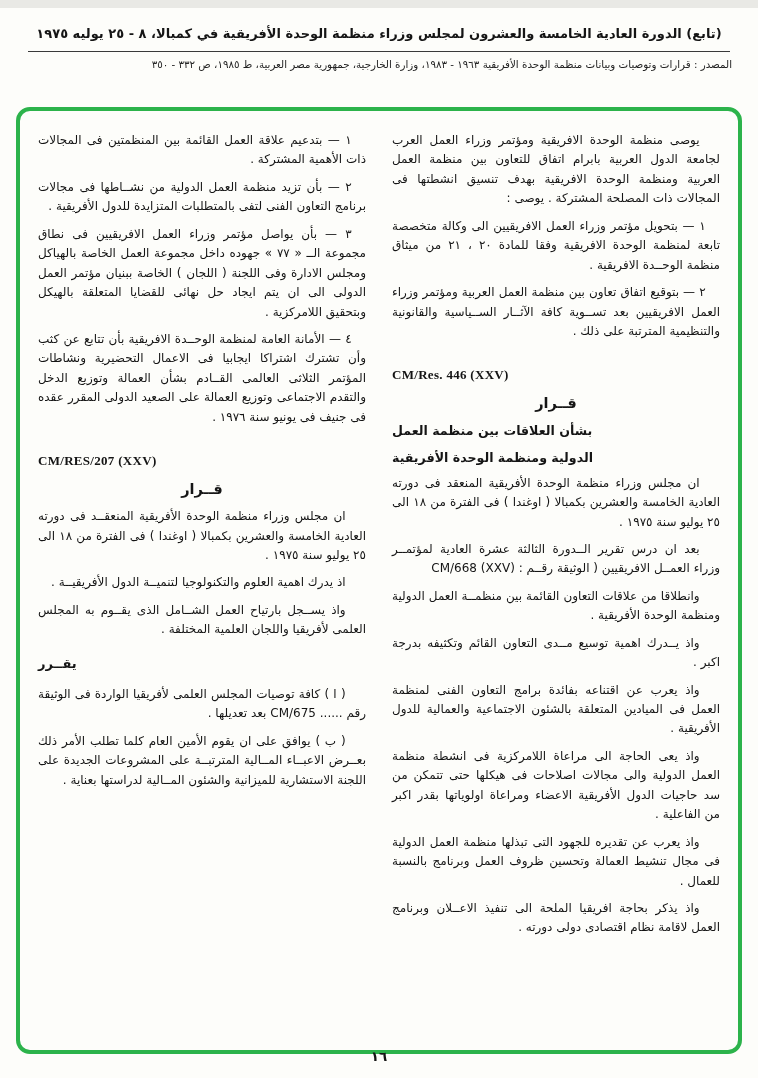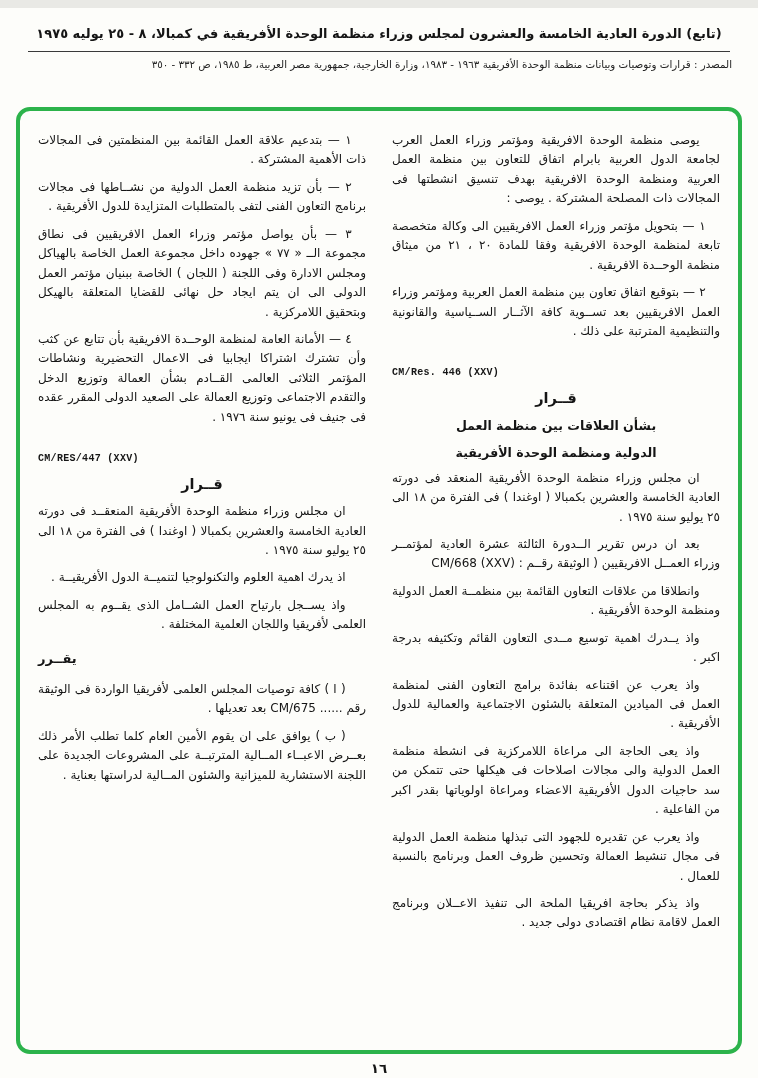--- a/index.html
+++ b/index.html
@@ -63,55 +63,55 @@
   }
   p.num {
     font-size: 12px;
     line-height: 1.62;
     text-align: justify;
     text-indent: 1.2em;
   }
   p.ref {
     direction: ltr;
     text-align: left;
-    font-family: Liberation Mono, monospace;
+    font-family: Liberation Serif, serif;
     font-weight: bold;
-    font-size: 10px;
+    font-size: 13px;
     letter-spacing: 0.3px;
     margin: 26px 0 12px;
     text-indent: 0;
   }
   p.heading {
     text-align: center;
     font-weight: bold;
     font-size: 14.5px;
     margin: 6px 0 10px;
     text-indent: 0;
     letter-spacing: 1px;
   }
   p.subheading {
-    text-align: center;
+    text-align: left;
     font-weight: bold;
     font-size: 12.6px;
     line-height: 1.6;
     margin: 0 0 6px;
     text-indent: 0;
   }
   p.decides {
     text-align: left;
     font-weight: bold;
     font-size: 13px;
     margin: 16px 0 14px;
     text-indent: 0;
     letter-spacing: 1px;
   }
   
   .page-number {
     position: absolute;
-    bottom: 10px;
+    bottom: 22px;
     left: 0;
     width: 100%;
     text-align: center;
     font-size: 13.5px;
     font-weight: bold;
     direction: rtl;
   }
 </style>
 </head>
 <body>
@@ -135,29 +135,29 @@
         <p class="heading">قــرار</p>
         <p class="subheading">بشأن العلاقات بين منظمة العمل</p>
         <p class="subheading">الدولية ومنظمة الوحدة الأفريقية</p>
         <p class="body">ان مجلس وزراء منظمة الوحدة الأفريقية المنعقد فى دورته العادية الخامسة والعشرين بكمبالا ( اوغندا ) فى الفترة من ١٨ الى ٢٥ يوليو سنة ١٩٧٥ .</p>
         <p class="body">بعد ان درس تقرير الــدورة الثالثة عشرة العادية لمؤتمــر وزراء العمــل الافريقيين ( الوثيقة رقــم : CM/668 (XXV)</p>
         <p class="body">وانطلاقا من علاقات التعاون القائمة بين منظمــة العمل الدولية ومنظمة الوحدة الأفريقية .</p>
         <p class="body">واذ يــدرك اهمية توسيع مــدى التعاون القائم وتكثيفه بدرجة اكبر .</p>
         <p class="body">واذ يعرب عن اقتناعه بفائدة برامج التعاون الفنى لمنظمة العمل فى الميادين المتعلقة بالشئون الاجتماعية والعمالية للدول الأفريقية .</p>
         <p class="body">واذ يعى الحاجة الى مراعاة اللامركزية فى انشطة منظمة العمل الدولية والى مجالات اصلاحات فى هيكلها حتى تتمكن من سد حاجيات الدول الأفريقية الاعضاء ومراعاة اولوياتها بقدر اكبر من الفاعلية .</p>
         <p class="body">واذ يعرب عن تقديره للجهود التى تبذلها منظمة العمل الدولية فى مجال تنشيط العمالة وتحسين ظروف العمل وبرنامج بالنسبة للعمال .</p>
-        <p class="body">واذ يذكر بحاجة افريقيا الملحة الى تنفيذ الاعــلان وبرنامج العمل لاقامة نظام اقتصادى دولى جديد .</p>
+        <p class="body">واذ يذكر بحاجة افريقيا الملحة الى تنفيذ الاعــلان وبرنامج العمل لاقامة نظام اقتصادى دولى دورته .</p>
       </div>
 
       <div class="col">
         <p class="num">١ — بتدعيم علاقة العمل القائمة بين المنظمتين فى المجالات ذات الأهمية المشتركة .</p>
         <p class="num">٢ — بأن تزيد منظمة العمل الدولية من نشــاطها فى مجالات برنامج التعاون الفنى لتفى بالمتطلبات المتزايدة للدول الأفريقية .</p>
         <p class="num">٣ — بأن يواصل مؤتمر وزراء العمل الافريقيين فى نطاق مجموعة الــ « ٧٧ » جهوده داخل مجموعة العمل الخاصة بالهياكل ومجلس الادارة وفى اللجنة ( اللجان ) الخاصة ببنيان مؤتمر العمل الدولى الى ان يتم ايجاد حل نهائى للقضايا المتعلقة بالهيكل وبتحقيق اللامركزية .</p>
         <p class="num">٤ — الأمانة العامة لمنظمة الوحــدة الافريقية بأن تتابع عن كثب وأن تشترك اشتراكا ايجابيا فى الاعمال التحضيرية ونشاطات المؤتمر الثلاثى العالمى القــادم بشأن العمالة وتوزيع الدخل والتقدم الاجتماعى وتوزيع العمالة على الصعيد الدولى المقرر عقده فى جنيف فى يونيو سنة ١٩٧٦ .</p>
-        <p class="ref">CM/RES/447 (XXV)</p>
+        <p class="ref">CM/RES/207 (XXV)</p>
         <p class="heading">قــرار</p>
         <p class="body">ان مجلس وزراء منظمة الوحدة الأفريقية المنعقــد فى دورته العادية الخامسة والعشرين بكمبالا ( اوغندا ) فى الفترة من ١٨ الى ٢٥ يوليو سنة ١٩٧٥ .</p>
         <p class="body">اذ يدرك اهمية العلوم والتكنولوجيا لتنميــة الدول الأفريقيــة .</p>
         <p class="body">واذ يســجل بارتياح العمل الشــامل الذى يقــوم به المجلس العلمى لأفريقيا واللجان العلمية المختلفة .</p>
         <p class="decides">يقــرر</p>
         <p class="body">( ا ) كافة توصيات المجلس العلمى لأفريقيا الواردة فى الوثيقة رقم ...... CM/675 بعد تعديلها .</p>
         <p class="body">( ب ) يوافق على ان يقوم الأمين العام كلما تطلب الأمر ذلك بعــرض الاعبــاء المــالية المترتبــة على المشروعات الجديدة على اللجنة الاستشارية للميزانية والشئون المــالية لدراستها بعناية .</p>
       </div>
 
     </div>

